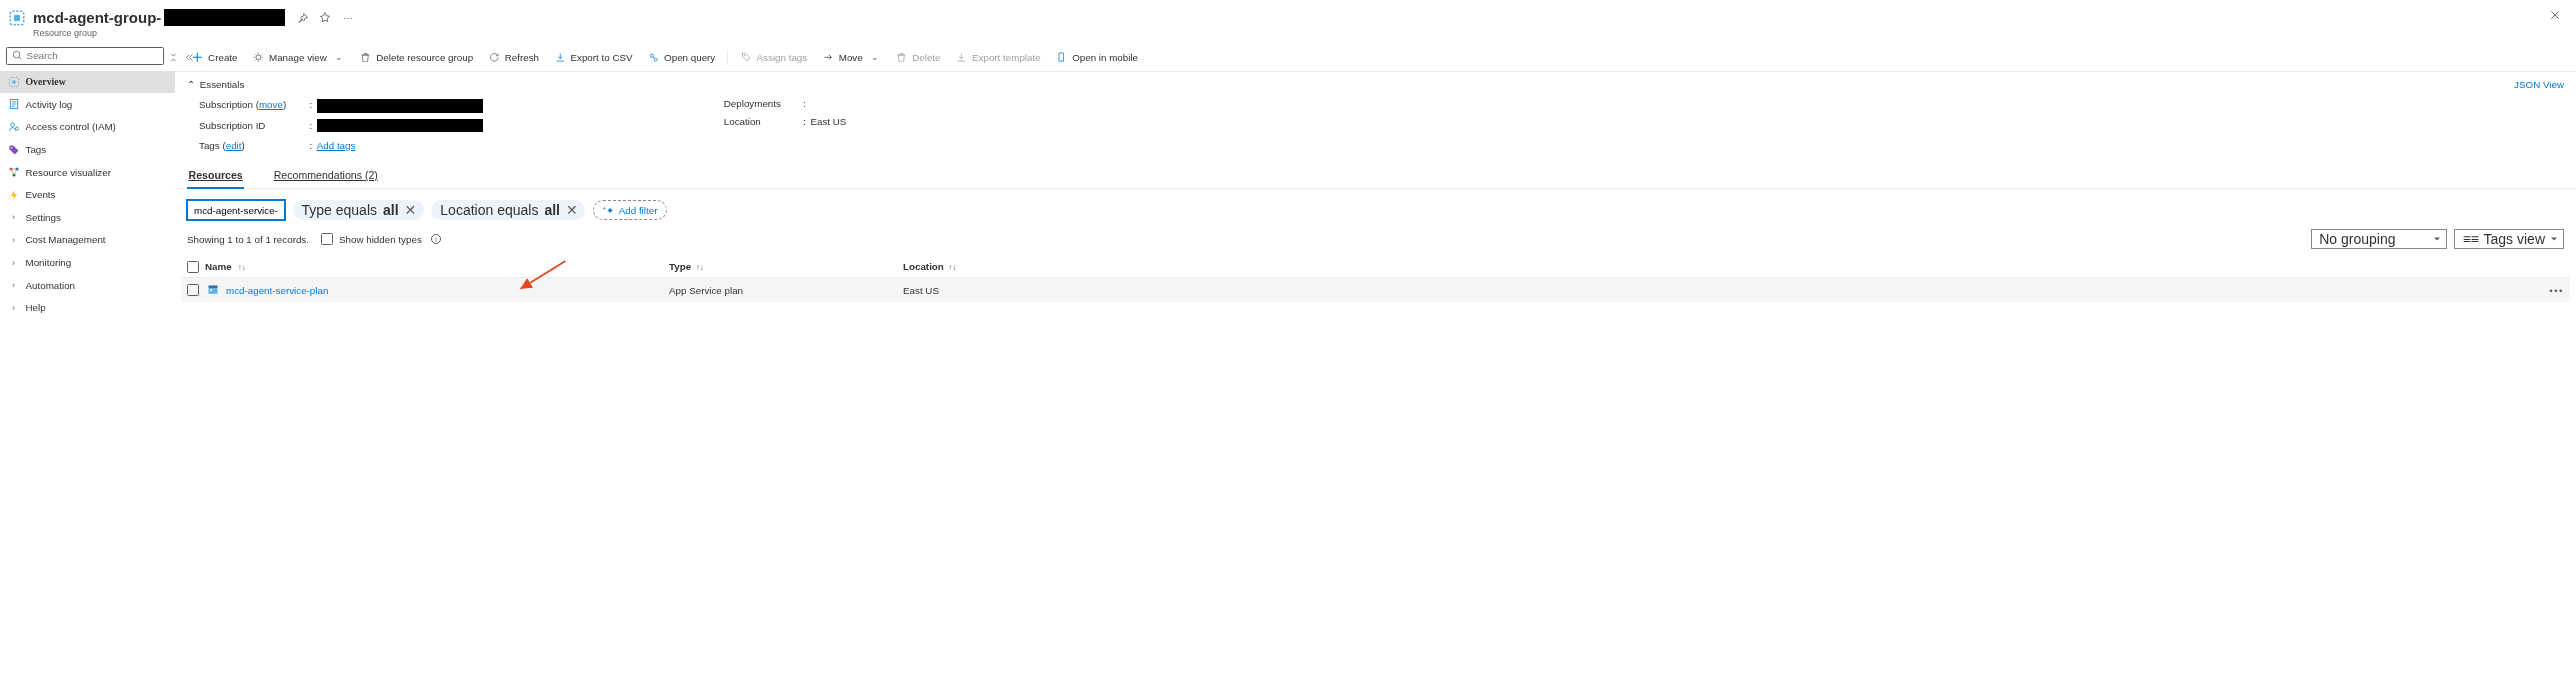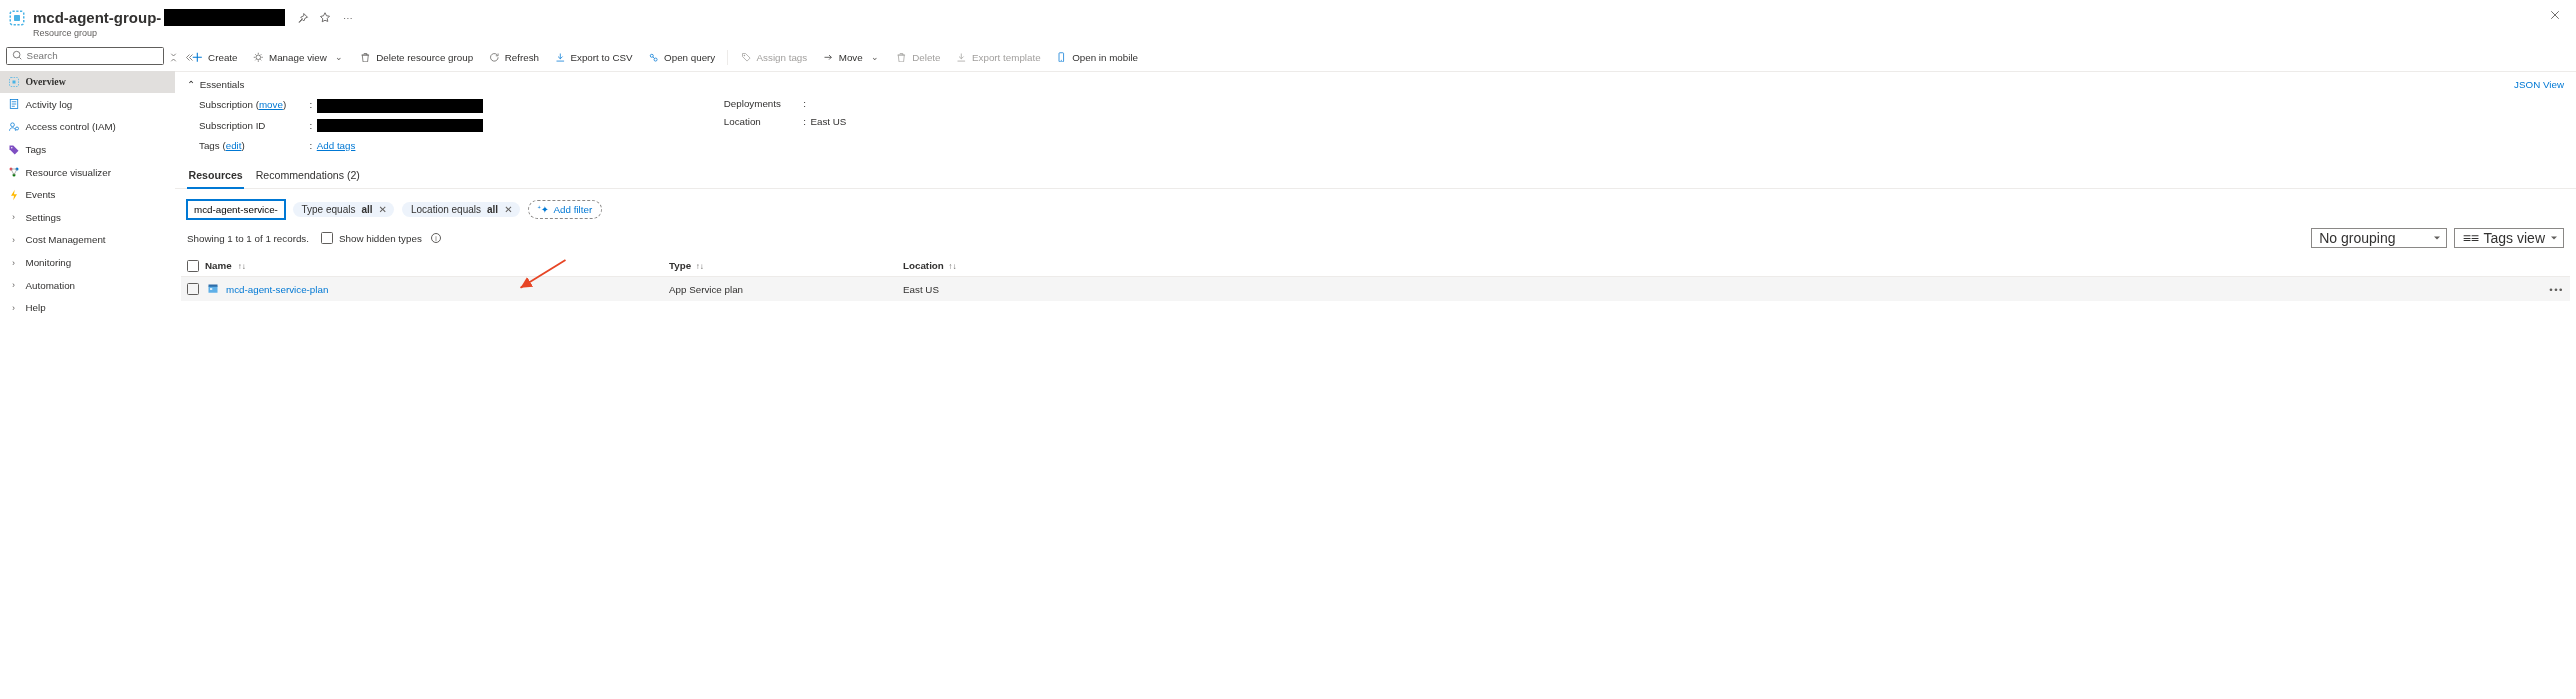--- a/index.html
+++ b/index.html
@@ -37,27 +37,27 @@
 .ess-link-right { margin-left: auto; color: #0078d4; cursor: pointer; font-size: 9.8px;}
 .ess-grid { display: flex; gap: 30px; padding: 4.5px 0 0 12px; }
 .ess-col { display: flex; flex-direction: column; gap: 7.5px; }
 .ess-row { display: flex; align-items: center; gap: 4.5px; font-size: 9.8px; }
 .ess-lbl { width: 106px; color: #323130; }
 .ess-val { color: #323130; }
 .ess-val.link { color: #0078d4; cursor:pointer; text-decoration: none;}
 .ess-val.linku { text-decoration: underline;}
 .redact { display:inline-block; width: 166px; height: 13.6px; background:#000; }
 .redact-tall { display:inline-block; width: 166px; height: 36px; background:#000; position:relative; top:1.5px;}
-.tabs { display: flex; gap: 10px; padding: 6px 12px 0 12px; border-bottom: 0.8px solid #edebe9; }
+.tabs { display: flex; gap: 28px; padding: 6px 12px 0 12px; border-bottom: 0.8px solid #edebe9; text-decoration: underline; }
 .tab { padding: 4.5px 1.5px 7.5px 1.5px; font-size: 10.6px; cursor: pointer; color: #323130; position:relative;}
 .tab.active { font-weight: 600; }
 .tab.active::after { content:""; position:absolute; left:0; right:0; bottom:-0.8px; height:1.5px; background:#0078d4;}
 .filters { display: flex; align-items: center; gap: 7.5px; padding: 10.6px 12px 6px 12px; }
 .filter-input { border: 0.8px solid #0078d4; outline: 0.8px solid #0078d4; height: 19.6px; padding: 0 6px; font-size: 9.8px; width: 98px; }
-.pill { display: flex; align-items: flex-start; gap: 6px; background: #edf3fb; border-radius: 10.6px; padding: 2.3px 7.5px 2.3px 9px; font-size: 10px; color: #323130;}
+.pill { display: flex; align-items: flex-start; gap: 6px; background: #edf3fb; border-radius: 10.6px; padding: 2.3px 7.5px 2.3px 9px; font-size: 14px; color: #323130;}
 .pill .x { cursor:pointer; color:#605e5c; }
 .pill-add { display:flex; align-items:center; gap:4.5px; color:#0078d4; padding:2.3px 9px;}
 .pill-dashed { border:0.8px dashed #8a8886; border-radius:10.6px; }
 .pill .b { font-weight:700;}
 .records-row { display:flex; align-items:center; padding: 3px 12px 7.5px 12px; gap: 12px; font-size:9.8px;}
 .chk { width:12px; height:12px; border:0.8px solid #605e5c; border-radius:1.5px; display:inline-block;}
 .views { margin-left:auto; display:flex; gap:7.5px;}
 .dropdown { border:0.8px solid #8a8886; height:19.6px; padding:0 18px 0 7.5px; font-size:14px; display:flex; align-items:center; position:relative; min-width:136px; cursor:pointer; background:#fff;}
 .dropdown::after { content:""; position:absolute; right:6px; top:50%; width:0; height:0; border-left:3.8px solid transparent; border-right:3.8px solid transparent; border-top:3.8px solid #605e5c; transform:translateY(-50%);}
 .table { width: calc(100% - 12px); margin: 0 6px; }

